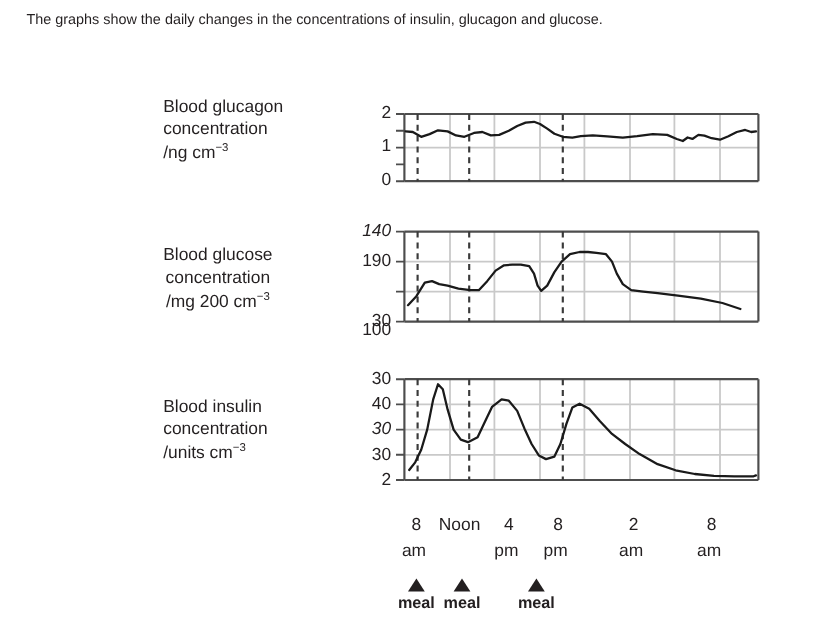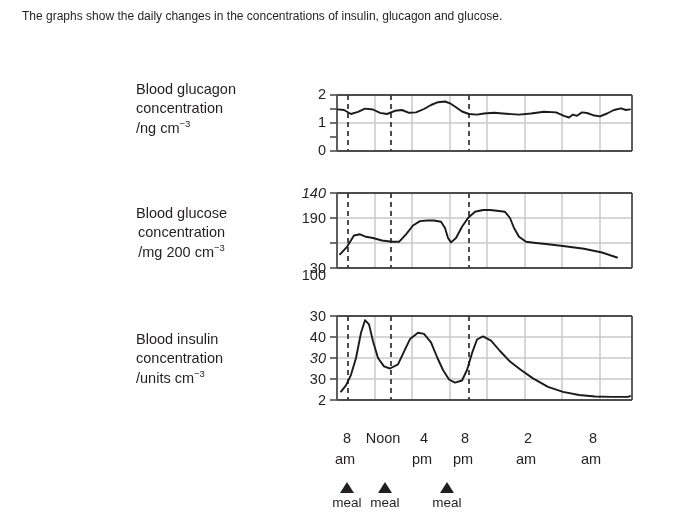--- a/index.html
+++ b/index.html
@@ -54,20 +54,21 @@
     position: absolute;
     text-align: center;
     white-space: nowrap;
     font-size: 14.5px;
   }
   .meal-mark {
     position: absolute;
     text-align: center;
     font-size: 13.5px;
     white-space: nowrap;
+    font-weight: bold;
   }
   .tri {
     width: 0;
     height: 0;
     border-left: 7px solid transparent;
     border-right: 7px solid transparent;
     border-bottom: 11px solid #231f20;
     margin: 0 auto 2px auto;
   }
 </style>

